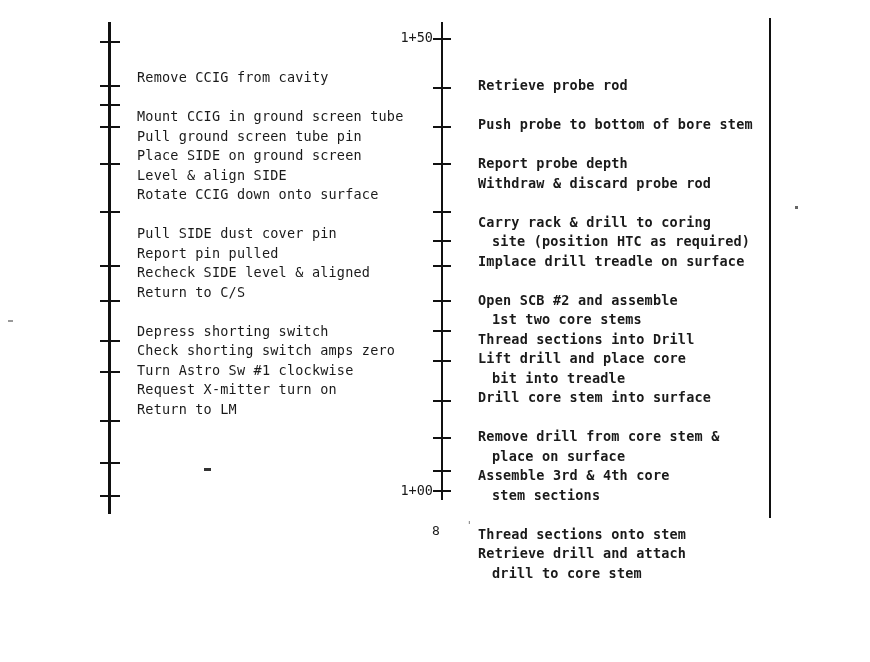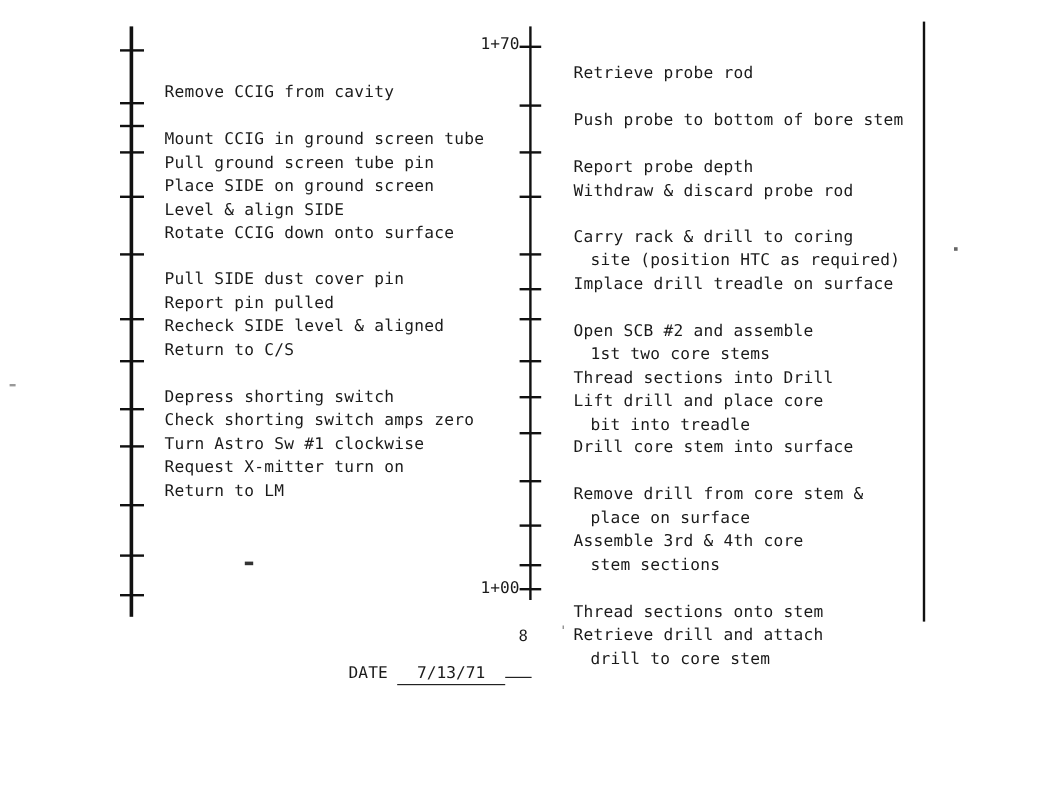--- a/index.html
+++ b/index.html
@@ -65,22 +65,23 @@
     white-space: pre;
     margin-top: 40px;
   }
   .col-left {
     left: 137px;
     top: 28px;
     width: 300px;
   }
   .col-right {
     left: 478px;
-    top: 12px;
+    top: 36px;
     width: 300px;
+    font-weight: bold;
   }
 
   .line {
     white-space: pre;
     height: 19.5px;
   }
   .line.gap {
     height: 19.5px;
   }
   .indent1 { padding-left: 14px; }
@@ -179,31 +180,28 @@
       <div class="tick tick-mid" style="top: 300px;"></div>
       <div class="tick tick-mid" style="top: 330px;"></div>
       <div class="tick tick-mid" style="top: 360px;"></div>
       <div class="tick tick-mid" style="top: 400px;"></div>
       <div class="tick tick-mid" style="top: 437px;"></div>
       <div class="tick tick-mid" style="top: 470px;"></div>
       <div class="tick tick-mid" style="top: 490px;"></div>
     </div>
 
   <div id="time-marks">
-      <div class="timelabel" style="top: 28px;">1+70</div>
+      <div class="timelabel" style="top: 28px;">1+50</div>
       <div class="timelabel" style="top: 481px;">1+00</div>
     </div>
 
   <div class="col col-left" id="left-col"><div class="line">Remove CCIG from cavity</div><div class="line gap"></div><div class="line">Mount CCIG in ground screen tube</div><div class="line">Pull ground screen tube pin</div><div class="line">Place SIDE on ground screen</div><div class="line">Level &amp; align SIDE</div><div class="line">Rotate CCIG down onto surface</div><div class="line gap"></div><div class="line">Pull SIDE dust cover pin</div><div class="line">Report pin pulled</div><div class="line">Recheck SIDE level &amp; aligned</div><div class="line">Return to C/S</div><div class="line gap"></div><div class="line">Depress shorting switch</div><div class="line">Check shorting switch amps zero</div><div class="line">Turn Astro Sw #1 clockwise</div><div class="line">Request X-mitter turn on</div><div class="line">Return to LM</div></div>
 
   <div class="col col-right" id="right-col"><div class="line">Retrieve probe rod</div><div class="line gap"></div><div class="line">Push probe to bottom of bore stem</div><div class="line gap"></div><div class="line">Report probe depth</div><div class="line">Withdraw &amp; discard probe rod</div><div class="line gap"></div><div class="line">Carry rack &amp; drill to coring</div><div class="line indent1">site (position HTC as required)</div><div class="line">Implace drill treadle on surface</div><div class="line gap"></div><div class="line">Open SCB #2 and assemble</div><div class="line indent1">1st two core stems</div><div class="line">Thread sections into Drill</div><div class="line">Lift drill and place core</div><div class="line indent1">bit into treadle</div><div class="line">Drill core stem into surface</div><div class="line gap"></div><div class="line">Remove drill from core stem &amp;</div><div class="line indent1">place on surface</div><div class="line">Assemble 3rd &amp; 4th core</div><div class="line indent1">stem sections</div><div class="line gap"></div><div class="line">Thread sections onto stem</div><div class="line">Retrieve drill and attach</div><div class="line indent1">drill to core stem</div></div>
 
-  <div class="date-row">
-    <span class="date-label">DATE</span><span class="date-value">7/13/71</span><span class="date-tail"></span>
-  </div>
 
   <div class="page-number">8</div>
   <div class="page-number-mark">'</div>
 
   <div class="speck speck-a"></div>
   <div class="speck speck-b"></div>
   <div class="speck speck-c"></div>
 
 </div>
 

